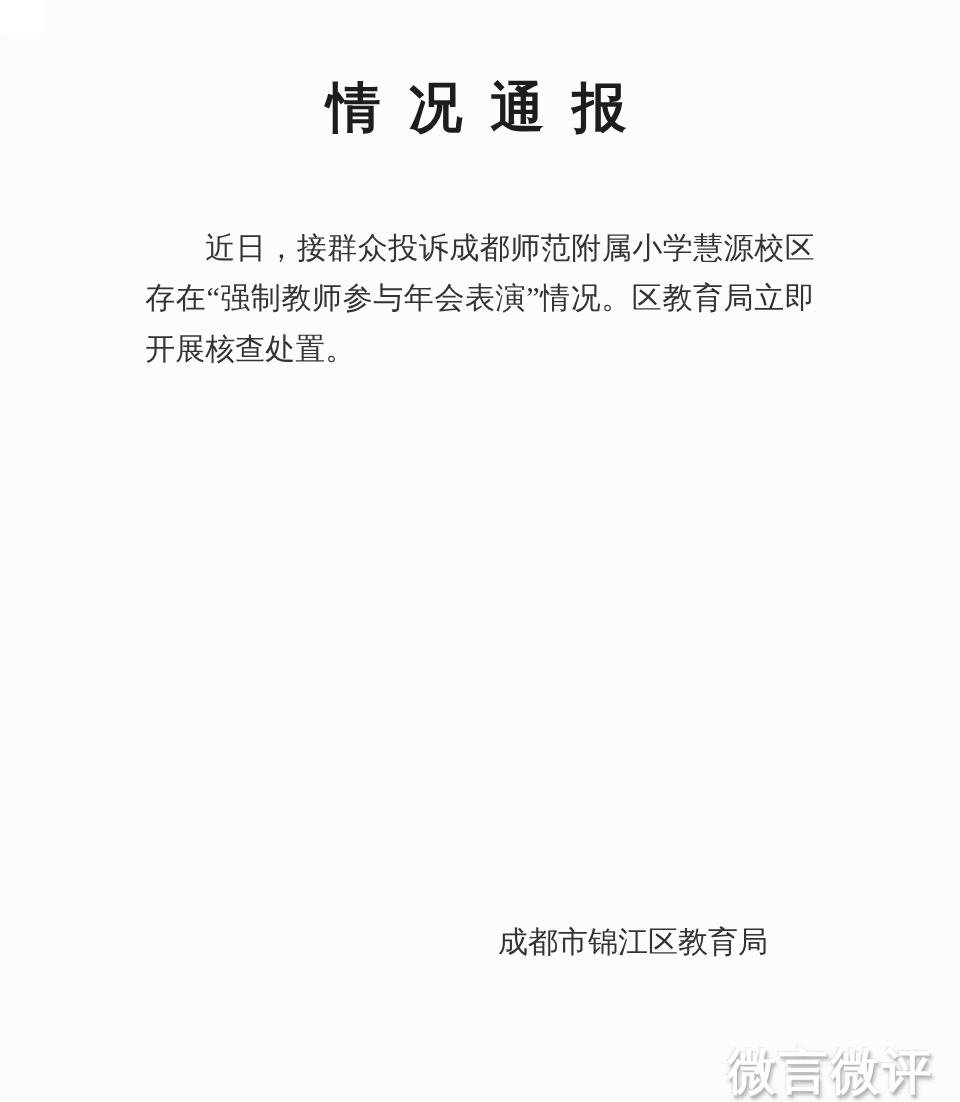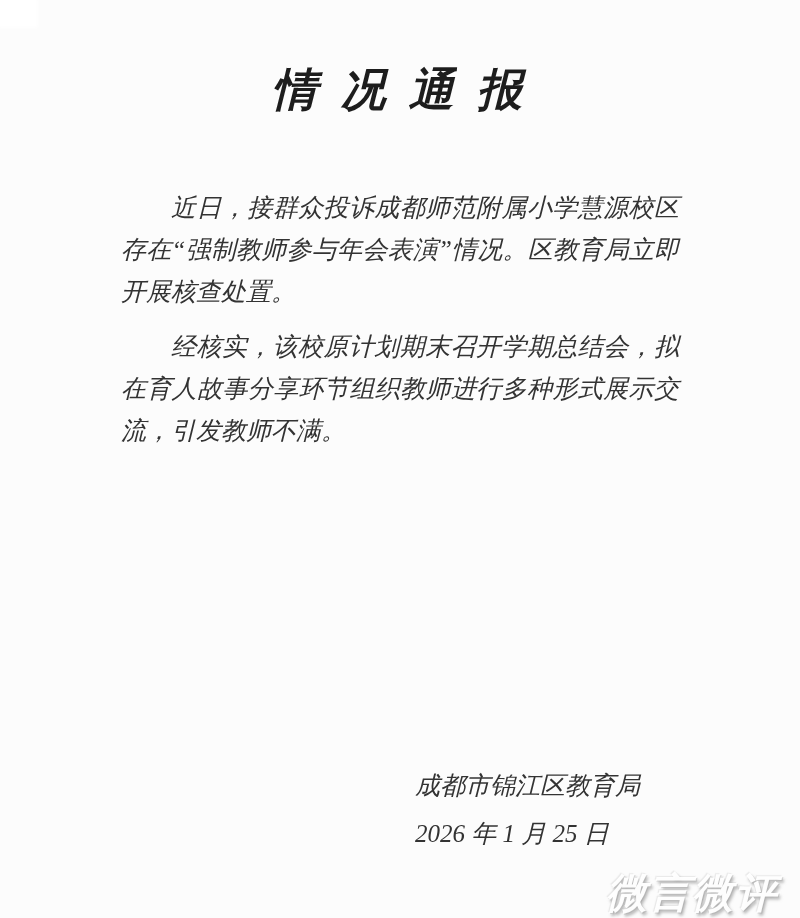--- a/index.html
+++ b/index.html
@@ -12,21 +12,20 @@
     height: 918px;
     overflow: hidden;
     font-family: "Liberation Serif", "DejaVu Serif", serif;
     background: var(--background, #fcfcfc);
   }
   .page {
     position: relative;
     width: 800px;
     height: 918px;
     background: var(--background, #fcfcfc);
-    font-style: italic;
   }
   
   .corner-mark {
     position: absolute;
     top: 0;
     left: 0;
     width: 36px;
     height: 26px;
     background: rgba(255, 255, 255, 0.92);
     box-shadow: 0 0 4px 2px rgba(255, 255, 255, 0.9);
@@ -58,20 +57,21 @@
   }
   .body-text p {
     margin: 13px;
     padding: 0;
     text-indent: 2em;
   }
   .signature {
     position: absolute;
     top: 762px;
     right: 160px;
+    text-align: right;
     font-size: 25px;
     line-height: 48px;
     color: var(--text_color, #333333);
   }
   .signature .date-line {
     margin-right: 10px;
   }
   .watermark {
     position: absolute;
     top: 866px;
@@ -92,23 +92,21 @@
 <body>
 
 <div class="page">
 
   <div class="corner-mark"></div>
 
   <h1 class="title">情 况 通 报</h1>
 
   <div class="body-text">
     <p>近日，接群众投诉成都师范附属小学慧源校区存在“强制教师参与年会表演”情况。区教育局立即开展核查处置。</p>
-    <p>经核实，该校原计划期末召开学期总结会，拟在育人故事分享环节组织教师进行多种形式展示交流，引发教师不满。</p>
   </div>
 
   <div class="signature">
     <div class="authority-line">成都市锦江区教育局</div>
-    <div class="date-line">2026 年 1 月 25 日</div>
   </div>
 
   <div class="watermark">微言微评</div>
 
 </div>
 
 </body></html>

